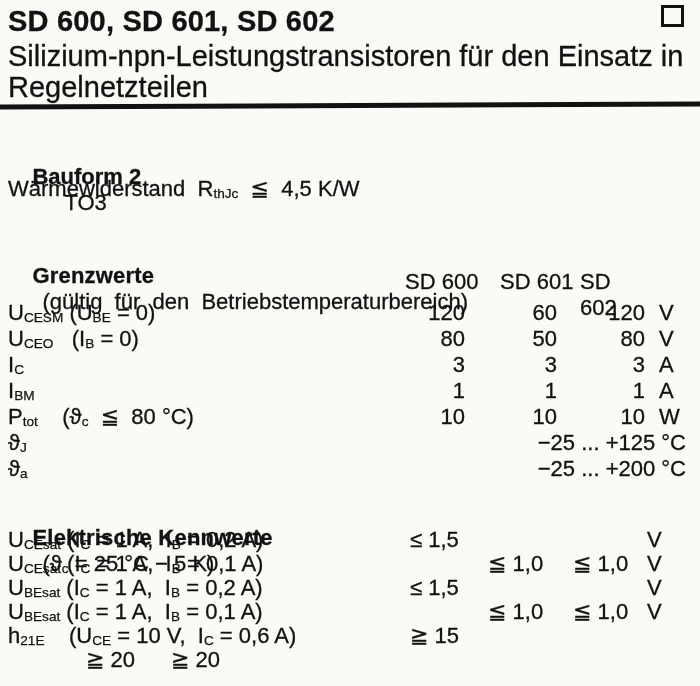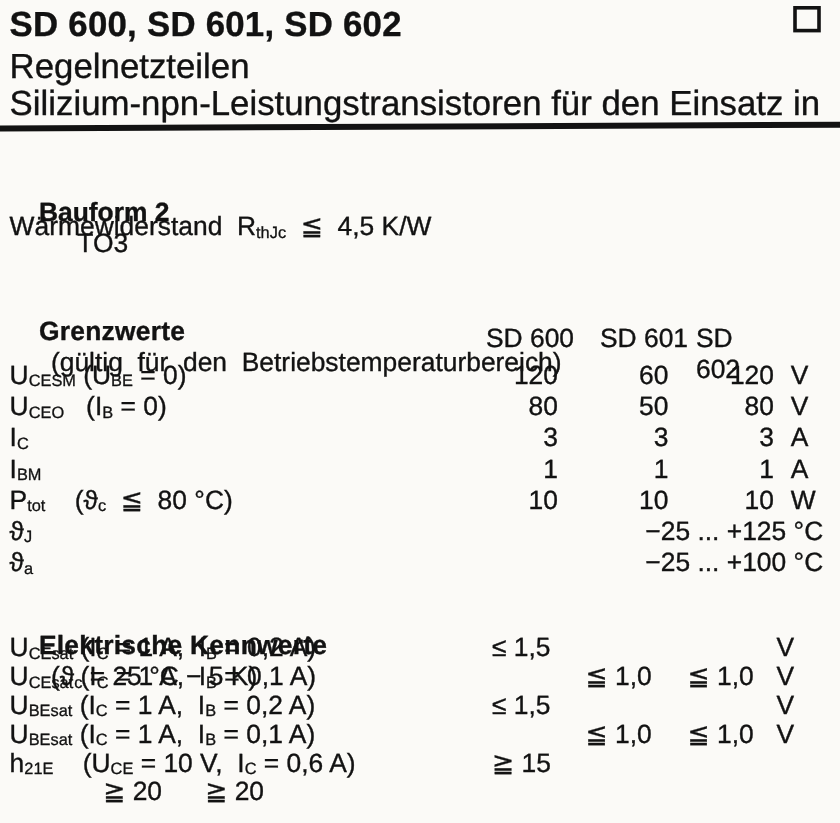--- a/index.html
+++ b/index.html
@@ -63,22 +63,22 @@
   .sub { font-size:0.62em; position:relative; top:0.16em; -webkit-text-stroke:0.25px #121212; }
 </style>
 </head>
 <body>
 
 <div class="page">
 
   <div class="hdr">
     <div class="title">SD 600, SD 601, SD 602</div>
     <div class="subtitle">
+      <div>Silizium-npn-Leistungstransistoren für den Einsatz in</div>
       <div>Regelnetzteilen</div>
-      <div>Silizium-npn-Leistungstransistoren für den Einsatz in</div>
     </div>
     <span class="corner"></span>
   </div>
 
   <div class="rule"></div>
 
   <div class="line bauform">
     <span class="b">Bauform 2</span>
     <span class="v">TO3</span>
   </div>
@@ -129,21 +129,21 @@
       <span class="c c2">10</span>
       <span class="c c3">10</span>
       <span class="u">W</span>
     </div>
     <div class="gw-row">
       <span class="lbl"><span>ϑ</span><span class="sub">J</span></span>
       <span class="range">−25 ... +125 °C</span>
     </div>
     <div class="gw-row">
       <span class="lbl"><span>ϑ</span><span class="sub">a</span></span>
-      <span class="range">−25 ... +100 °C</span>
+      <span class="range">−25 ... +200 °C</span>
     </div>
   </div>
 
   <div class="sect kw-head">
     <span class="h">Elektrische Kennwerte</span>
     <span class="n"><span>(ϑ</span><span class="sub">c</span><span> = 25 °C − 5 K)</span></span>
   </div>
 
   <div class="kw-rows">
     <div class="kw-row">

